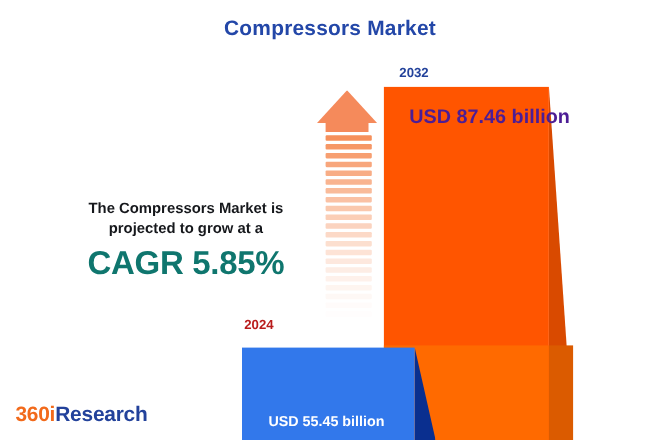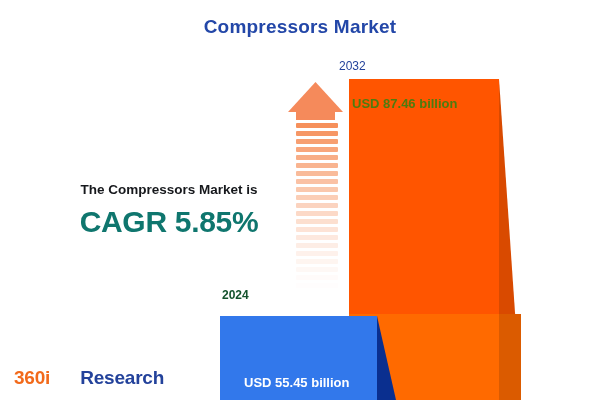--- a/index.html
+++ b/index.html
@@ -68,33 +68,33 @@
   }
   #bar-2032 .face-side-lower {
     position: absolute;
     left: 150px; top: 235px;
     width: 22px;
     height: 86px;
     background: #DB5B00;
   }
   #label-2032 {
     position: absolute;
-    left: 339px;
+    left: 363px;
     top: 59px;
     font-size: 12px;
-    font-weight: normal;
+    font-weight: bold;
     color: #23429B;
   }
   #value-2032 {
     position: absolute;
-    left: 352px;
+    left: 372px;
     top: 96px;
-    font-size: 13px;
-    font-weight: bold;
-    color: #4d7c0f;
+    font-size: 18px;
+    font-weight: bold;
+    color: #4c1d95;
   }
 
   
   #bar-2024 {
     left: 220px;
     top: 316px;
     width: 157px;
     height: 84px;
   }
   #bar-2024 .face-front {
@@ -111,21 +111,21 @@
     height: 84px;
     background: #0A2F8F;
     clip-path: polygon(0 0, 100% 100%, 100% 100%, 0 100%);
   }
   #label-2024 {
     position: absolute;
     left: 222px;
     top: 288px;
     font-size: 12px;
     font-weight: bold;
-    color: #14532d;
+    color: #b91c1c;
   }
   #value-2024 {
     position: absolute;
     left: 244px;
     top: 327px;
     font-size: 13px;
     font-weight: bold;
     color: #ffffff;
     margin-top: 48px;
   }
@@ -193,21 +193,21 @@
   
   #logo {
     position: absolute;
     left: 14px;
     top: 367px;
     font-size: 19px;
     font-weight: bold;
     letter-spacing: -0.2px;
   }
   #logo .logo-360i { color: #F26A1B; }
-  #logo .logo-research { color: #23429B; padding-left: 30px; }
+  #logo .logo-research { color: #23429B; }
 </style>
 </head>
 <body>
 
 <div id="canvas">
 
   <div id="chart-title">Compressors Market</div>
 
   <div class="bar-group" id="bar-2032">
     <div class="face-front"></div>
@@ -250,20 +250,21 @@
   <div class="bar-group" id="bar-2024">
     <div class="face-front"></div>
     <div class="face-side"></div>
   </div>
   <div id="label-2024">2024</div>
   <div id="value-2024">USD 55.45 billion</div>
 
   <div id="cagr-block">
     <p id="cagr-lead">
       <span>The Compressors Market is</span><br>
+      <span>projected to grow at a</span>
     </p>
     <p id="cagr-value">CAGR 5.85%</p>
   </div>
 
   <div id="logo">
     <span class="logo-360i">360i</span><span class="logo-research">Research</span>
   </div>
 
 </div>
 

